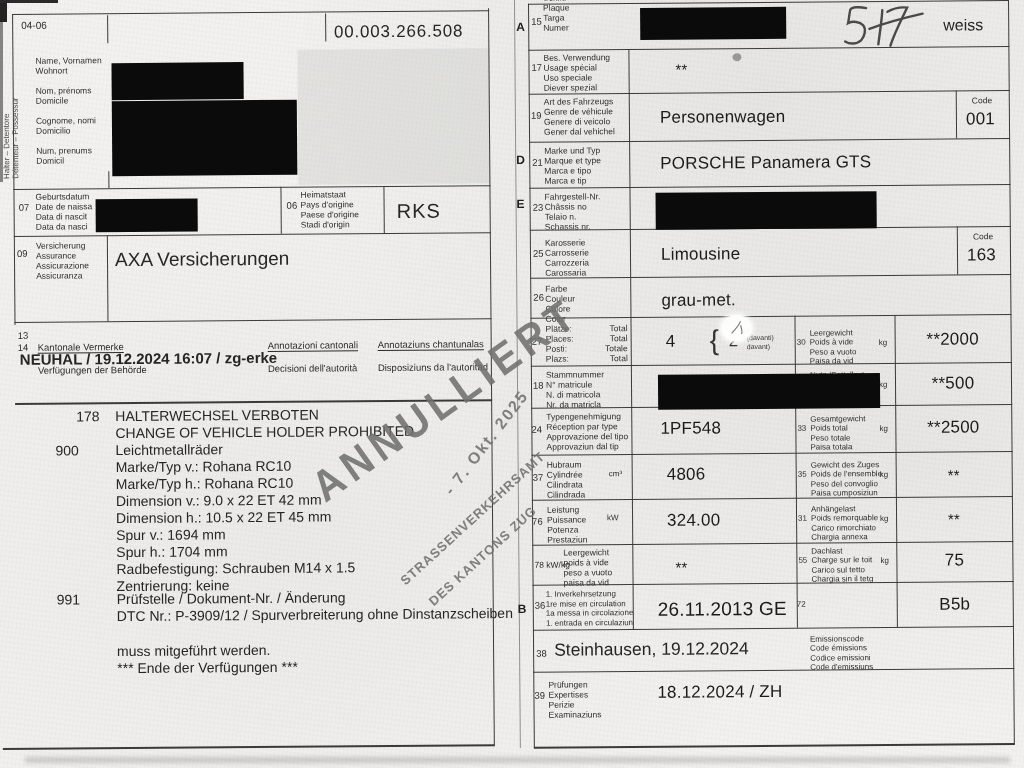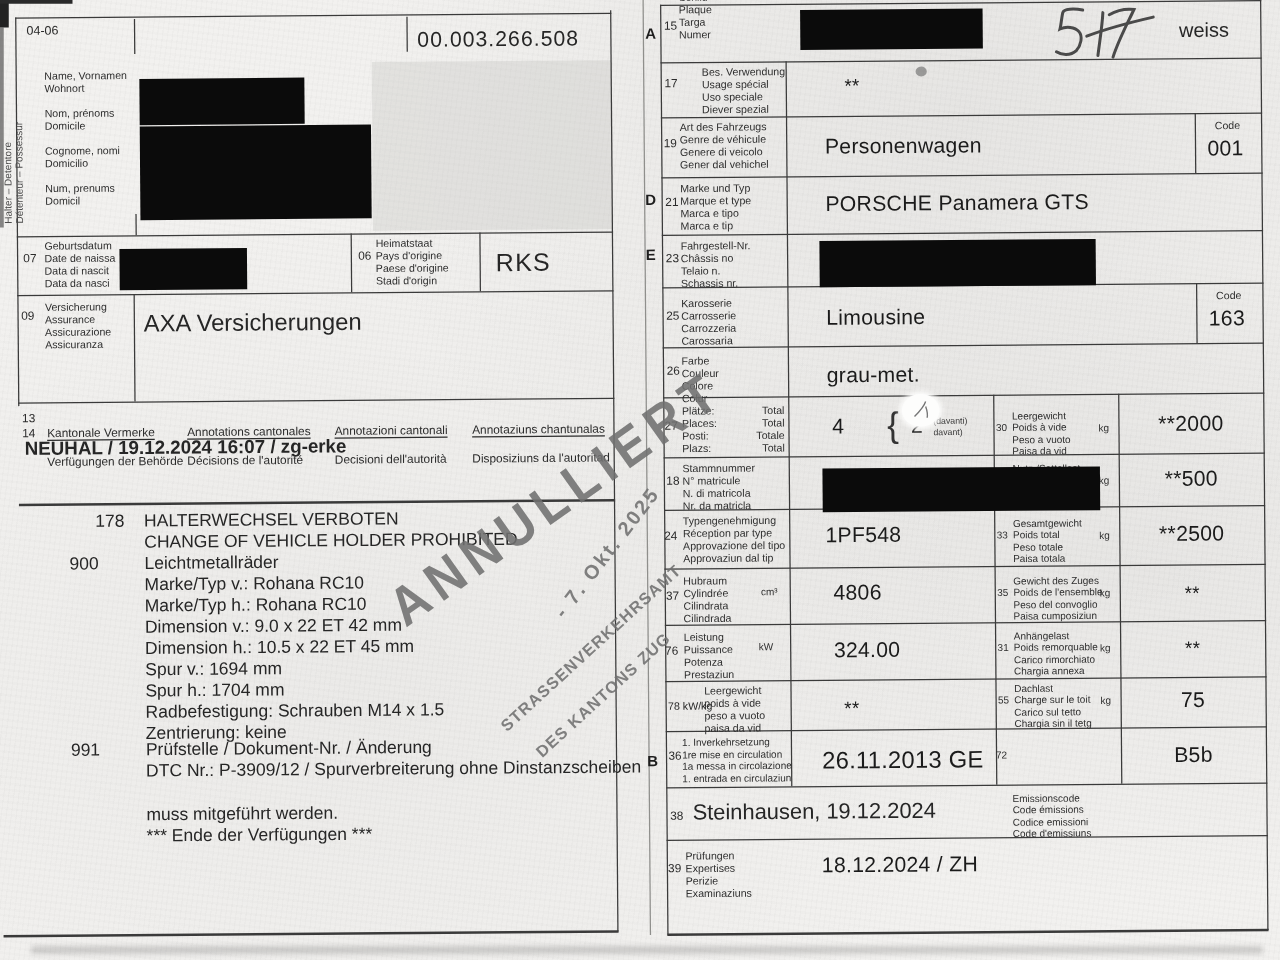--- a/index.html
+++ b/index.html
@@ -88,24 +88,20 @@
 Assicurazione
 Assicuranza</div>
     <div class="t" style="left:116px;top:246px;font-size:19px;">AXA Versicherungen</div>
 
     <div class="t num" style="left:18px;top:326px;line-height:11.5px;">13
 14</div>
     <div class="t num" style="left:38px;top:326px;line-height:11.5px;">
       <span class="u">Kantonale Vermerke</span>
       <span class="blk">Verfügungen der Behörde</span>
     </div>
-    <div class="t num" style="left:150px;top:326px;line-height:11.5px;">
-      <span class="u">Annotations cantonales</span>
-      <span class="blk">Décisions de l'autorité</span>
-    </div>
     <div class="t num" style="left:378px;top:326px;line-height:11.5px;">
       <span class="u">Annotaziuns chantunalas</span>
       <span class="blk">Disposiziuns da l'autoritad</span>
     </div>
     <div class="t num" style="left:268px;top:326px;line-height:11.5px;">
       <span class="u">Annotazioni cantonali</span>
       <span class="blk">Decisioni dell'autorità</span>
     </div>
     <div class="t" style="left:20px;top:347px;font-size:15px;font-weight:600;">NEUHAL / 19.12.2024 16:07 / zg-erke</div>
 
@@ -175,21 +171,21 @@
     <svg style="position:absolute;left:836px;top:2px;transform:rotate(-3deg);" width="100" height="52" viewBox="0 0 100 52" aria-label="517">
       <g fill="none" stroke="#4a4a4a" stroke-width="2.4" stroke-linecap="round">
         <path d="M34 8 C27 6 19 6 18 9 C17 12 16 19 15 22 C20 20 27 21 30 25 C33 29 31 36 27 40 C22 44 15 43 11 40"></path>
         <path d="M50 11 C49 21 46 34 44 45"></path>
         <path d="M55 13 C61 10 69 9 75 10 C69 21 61 34 56 47"></path>
         <path d="M36 29 C52 24 72 20 90 17"></path>
       </g>
     </svg>
 
     <div class="t num" style="left:534px;top:62px;">17</div>
-    <div class="t lbl" style="left:546px;top:53px;margin-left:18px;">Bes. Verwendung
+    <div class="t lbl" style="left:546px;top:53px;">Bes. Verwendung
 Usage spécial
 Uso speciale
 Diever spezial</div>
     <div class="t val" style="left:678px;top:62px;font-size:15px;">**</div>
     <div class="artifact" style="left:735px;top:55px;width:9px;height:8px;border-radius:50%;background:rgba(90,90,90,.55);"></div>
 
     <div class="t num" style="left:533px;top:110px;">19</div>
     <div class="t lbl" style="left:546px;top:97px;">Art des Fahrzeugs
 Genre de véhicule
 Genere di veicolo

